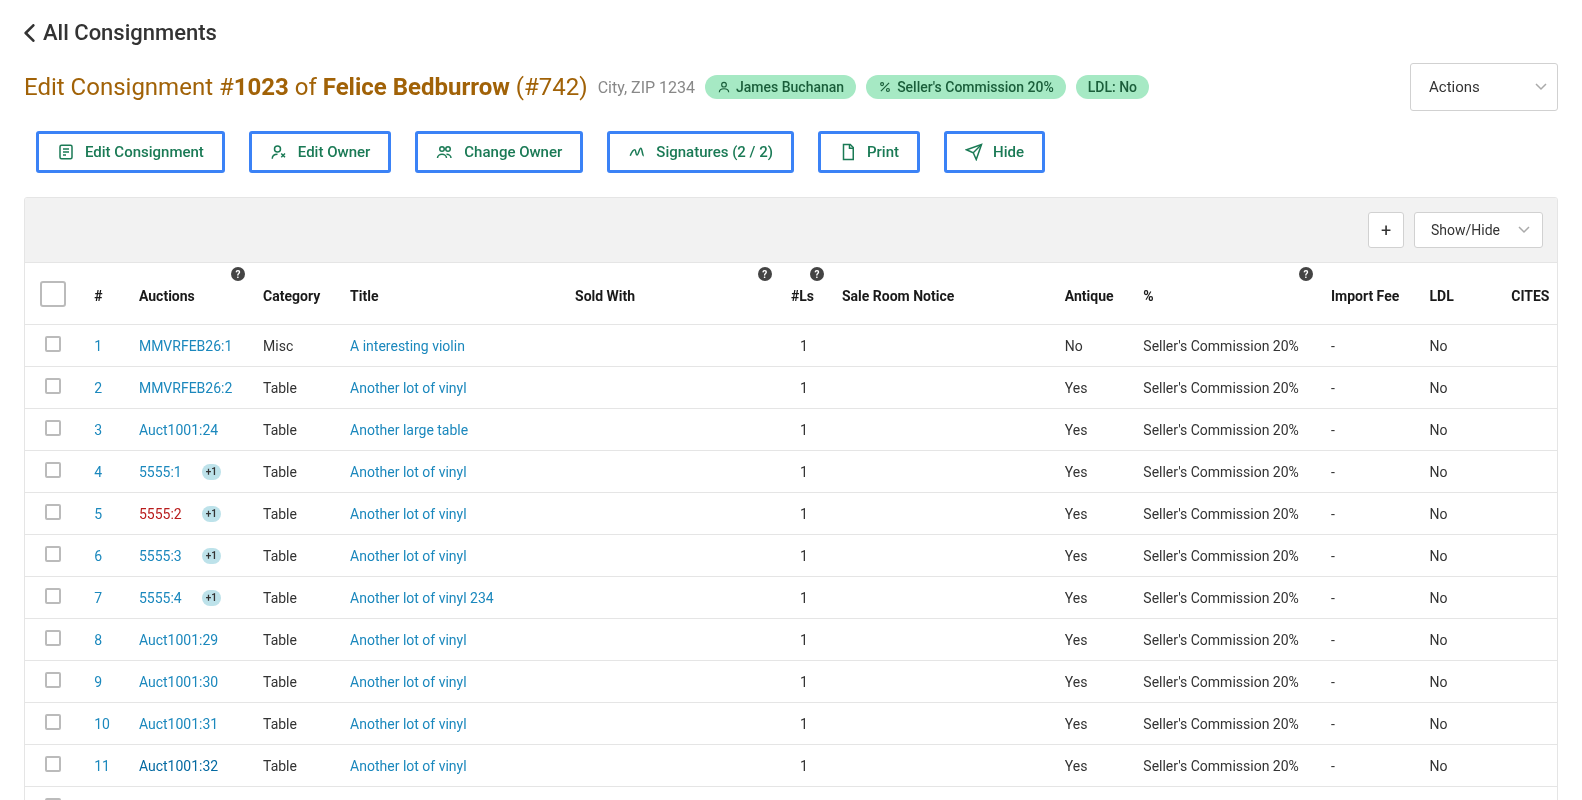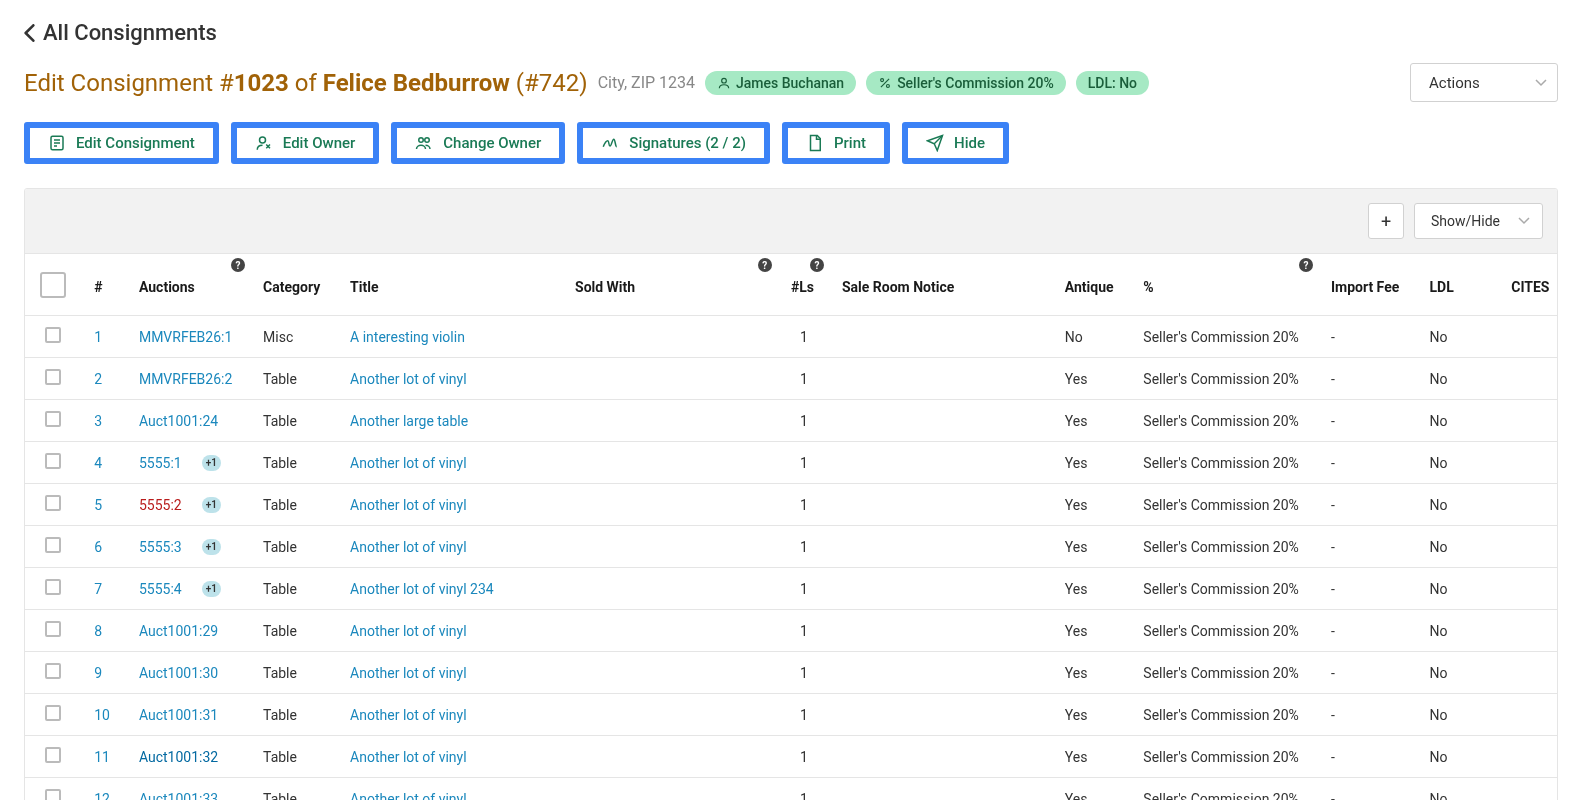--- a/index.html
+++ b/index.html
@@ -61,48 +61,49 @@
       width: 14px;
       height: 14px;
     }
     .spacer { flex: 1; }
     .actions-select {
       display: flex;
       align-items: center;
       justify-content: space-between;
       border: 1px solid #d1d1d1;
       border-radius: 3px;
-      height: 39px;
+      height: 48px;
       padding: 0 10px 0 18px;
       width: 148px;
       cursor: pointer;
       font-size: 15px;
       color: #333;
     }
     .actions-select .chevron-down {
       color: #999;
     }
     .toolbar {
       display: flex;
       gap: 12px;
       margin-bottom: 24px;
     }
     .btn-outline {
       display: inline-flex;
       align-items: center;
       gap: 10px;
-      border: 6px solid #3b82f6;
+      border: 3px solid #3b82f6;
       background: #fff;
       color: #1a7a55;
       font-size: 15px;
       font-weight: 500;
       padding: 0 18px;
       height: 42px;
       border-radius: 3px;
       cursor: pointer;
+      margin-left: 12px;
     }
     .btn-outline .icon {
       width: 18px;
       height: 18px;
     }
     .table-wrap {
       border: 1px solid #e5e5e5;
       border-radius: 3px;
       overflow-x: auto;
     }

